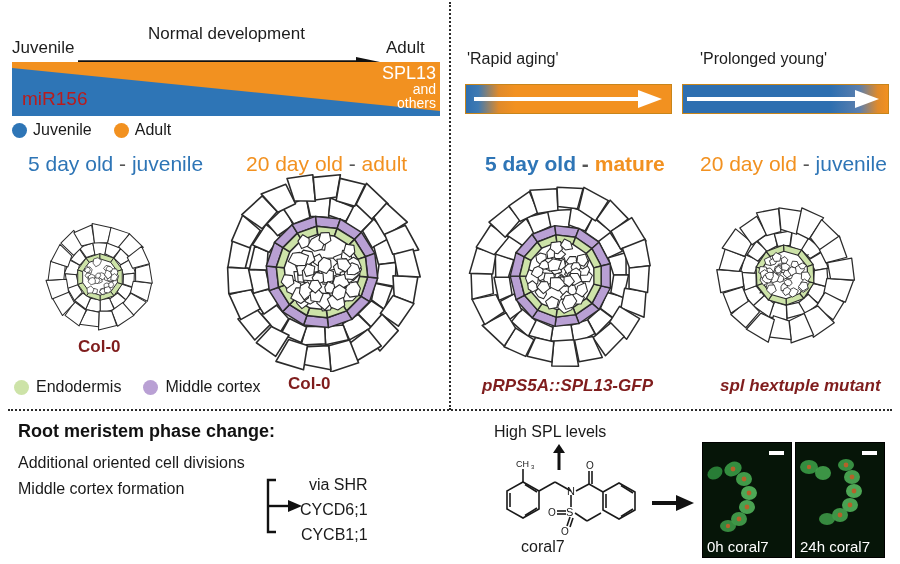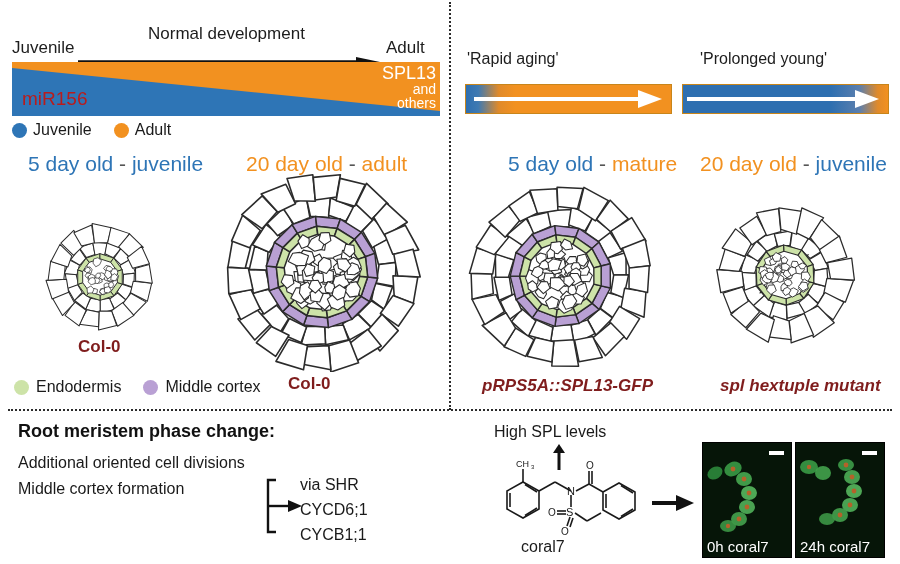--- a/index.html
+++ b/index.html
@@ -36,21 +36,21 @@
   .gbar{top:84px;height:28px;width:205px;border:1px solid #c8851a;}
   .gb1{left:465px;background:linear-gradient(to right,#2E6FB0 0%,#3f7ab2 6%,#e08a2a 16%,#F29120 24%,#F29120 100%);}
   .gb2{left:682px;background:linear-gradient(to right,#2E6FB0 0%,#2E6FB0 72%,#5b7fae 86%,#e08a2a 95%,#F29120 100%);}
   .gbar svg{display:block;}
 
   
   .cap{top:152px;font-size:21px;white-space:nowrap;}
   .cap .blue{color:#2E75B6;}
   .cap .orange{color:#F29120;}
   .cap .dash{color:#555;}
-  .cap1{left:28px;} .cap2{left:246px;} .cap3{left:508px;} .cap4{left:700px;}
+  .cap1{left:28px;} .cap2{left:246px;} .cap3{left:485px;font-weight:bold;} .cap4{left:700px;}
 
   
   .root{position:absolute;}
   .root svg{display:block;}
 
   
   .geno{font-size:17px;font-weight:bold;color:#7f1d1d;white-space:nowrap;}
   .g1{left:78px;top:337px;}
   .g2{left:288px;top:374px;}
   .g3{left:482px;top:376px;font-style:italic;}
@@ -58,21 +58,21 @@
 
   .legend2{left:14px;top:378px;display:flex;align-items:center;gap:7px;font-size:16px;}
   .legend2 .gap{width:8px;}
 
   
   .bl-head{left:18px;top:421px;font-size:18px;font-weight:bold;color:#111;}
   .bl-lines{left:18px;top:450px;font-size:16px;line-height:26px;color:#1a1a1a;}
   .bl-lines div{white-space:nowrap;}
   .brace{left:262px;top:478px;}
   .bl-right{left:300px;top:472px;font-size:16px;line-height:25px;color:#1a1a1a;}
-  .bl-right div{white-space:nowrap;}
+  .bl-right div{white-space:nowrap;text-align:right;}
 
   
   .hs-label{left:494px;top:423px;font-size:16px;color:#1a1a1a;white-space:nowrap;}
   .up-arrow{left:551px;top:444px;}
   .chem{left:485px;top:455px;}
   .chem-name{left:521px;top:538px;font-size:16px;color:#1a1a1a;}
   .big-arrow{left:652px;top:495px;}
 
   .micro{position:absolute;top:442px;width:88px;height:114px;
          background:#061206;overflow:hidden;border:1px solid #000;}

